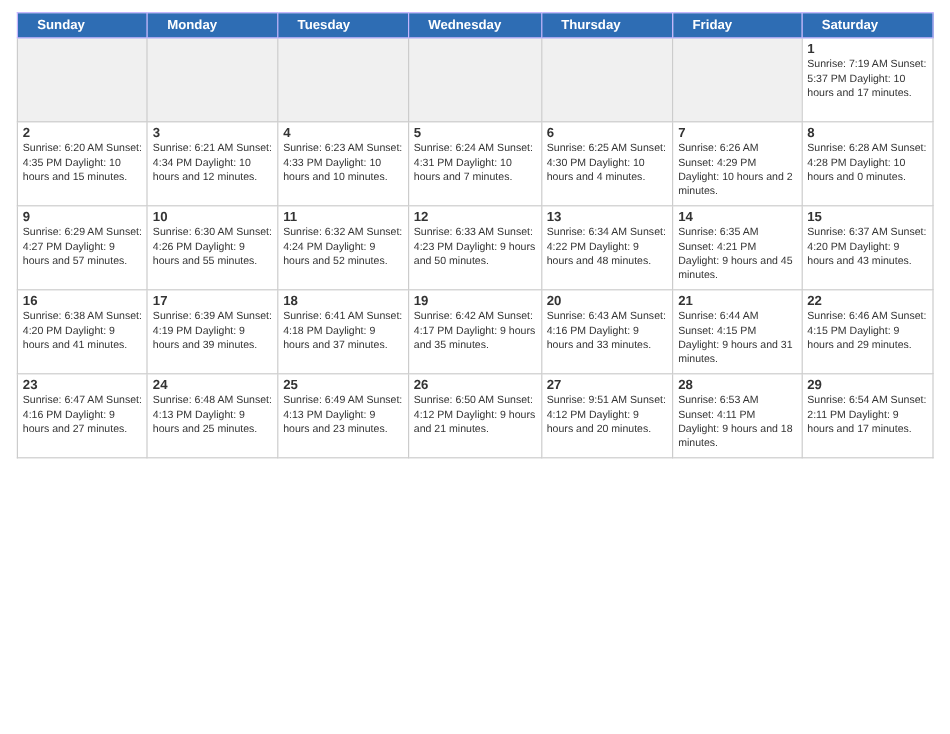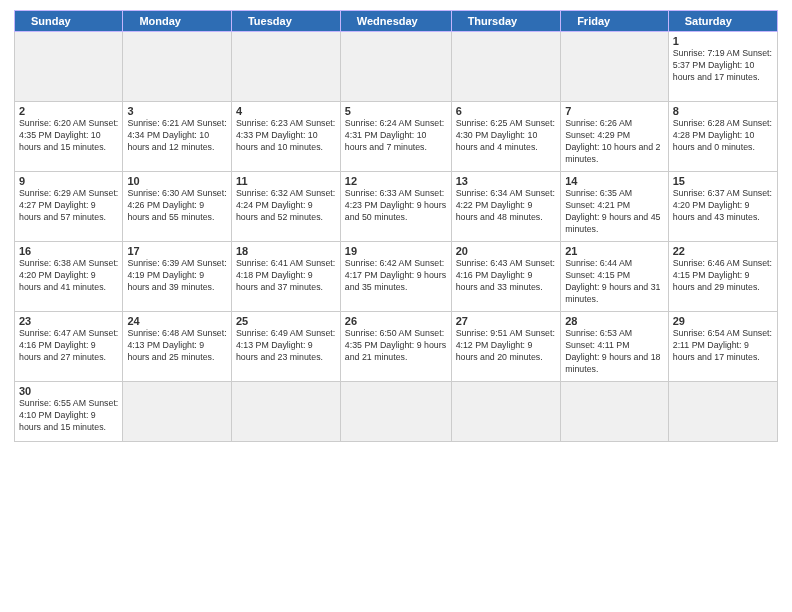--- a/index.html
+++ b/index.html
@@ -263,51 +263,37 @@
           </td>
           <td>
             <span class="day-number">25</span>
             <div class="day-info">Sunrise: 6:49 AM
 Sunset: 4:13 PM
 Daylight: 9 hours and 23 minutes.</div>
           </td>
           <td>
             <span class="day-number">26</span>
             <div class="day-info">Sunrise: 6:50 AM
-Sunset: 4:35 PM
+Sunset: 4:12 PM
 Daylight: 9 hours and 21 minutes.</div>
           </td>
           <td>
             <span class="day-number">27</span>
             <div class="day-info">Sunrise: 9:51 AM
 Sunset: 4:12 PM
 Daylight: 9 hours and 20 minutes.</div>
           </td>
           <td>
             <span class="day-number">28</span>
             <div class="day-info">Sunrise: 6:53 AM
 Sunset: 4:11 PM
 Daylight: 9 hours and 18 minutes.</div>
           </td>
           <td>
             <span class="day-number">29</span>
             <div class="day-info">Sunrise: 6:54 AM
 Sunset: 2:11 PM
 Daylight: 9 hours and 17 minutes.</div>
           </td>
-        </tr>
-        <tr class="last-row">
-          <td>
-            <span class="day-number">30</span>
-            <div class="day-info">Sunrise: 6:55 AM
-Sunset: 4:10 PM
-Daylight: 9 hours and 15 minutes.</div>
-          </td>
-          <td class="empty"></td>
-          <td class="empty"></td>
-          <td class="empty"></td>
-          <td class="empty"></td>
-          <td class="empty"></td>
-          <td class="empty"></td>
         </tr>
       </tbody>
   </table>
 </div>
 
 </body></html>

